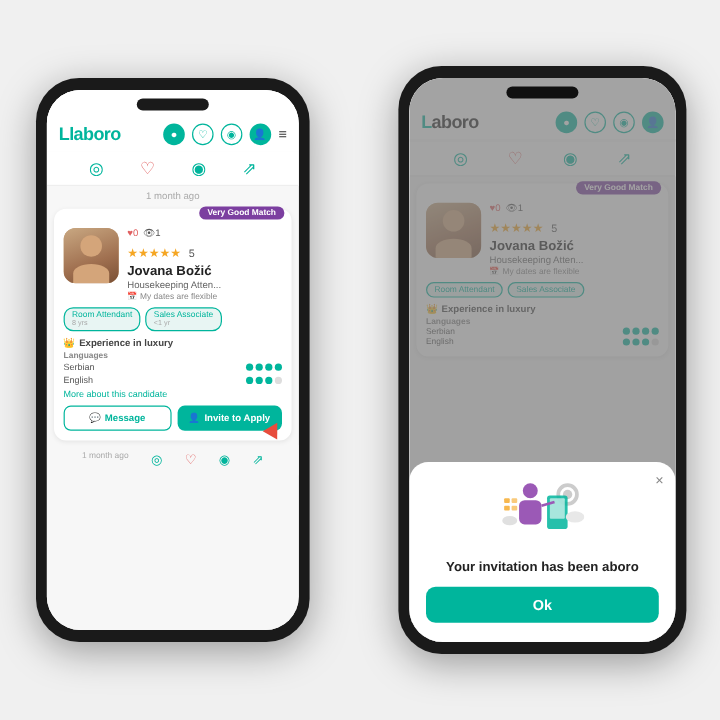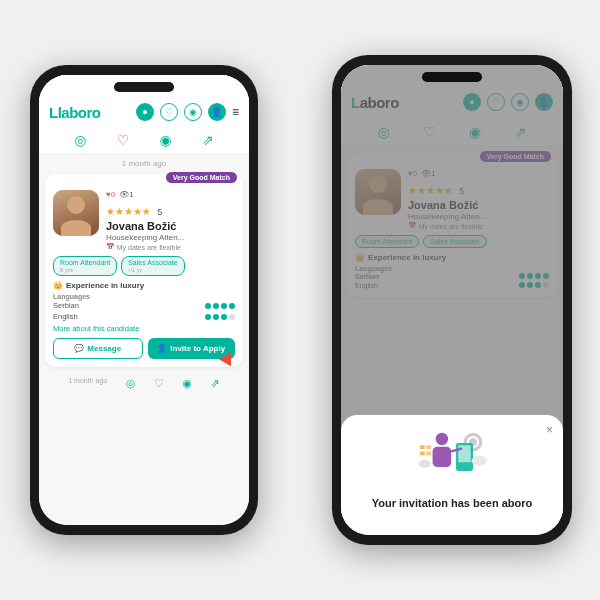--- a/index.html
+++ b/index.html
@@ -669,20 +669,21 @@
                 <rect x="4" y="26" width="6" height="5" rx="1" fill="#f5a623" opacity="0.8"></rect>
                 <rect x="12" y="18" width="6" height="5" rx="1" fill="#f5a623" opacity="0.6"></rect>
                 <rect x="12" y="26" width="6" height="5" rx="1" fill="#f5a623" opacity="0.6"></rect>
 
                 <ellipse cx="10" cy="42" rx="8" ry="5" fill="#e0e0e0"></ellipse>
                 <ellipse cx="80" cy="38" rx="10" ry="6" fill="#e8e8e8"></ellipse>
               </svg>
             </div>
 
             <div class="modal-message">Your invitation has been aboro</div>
+            <button class="btn-ok">Ok</button>
           </div>
         </div>
 
       </div>
     </div>
   </div>
 
 </div>
 
 </body></html>

